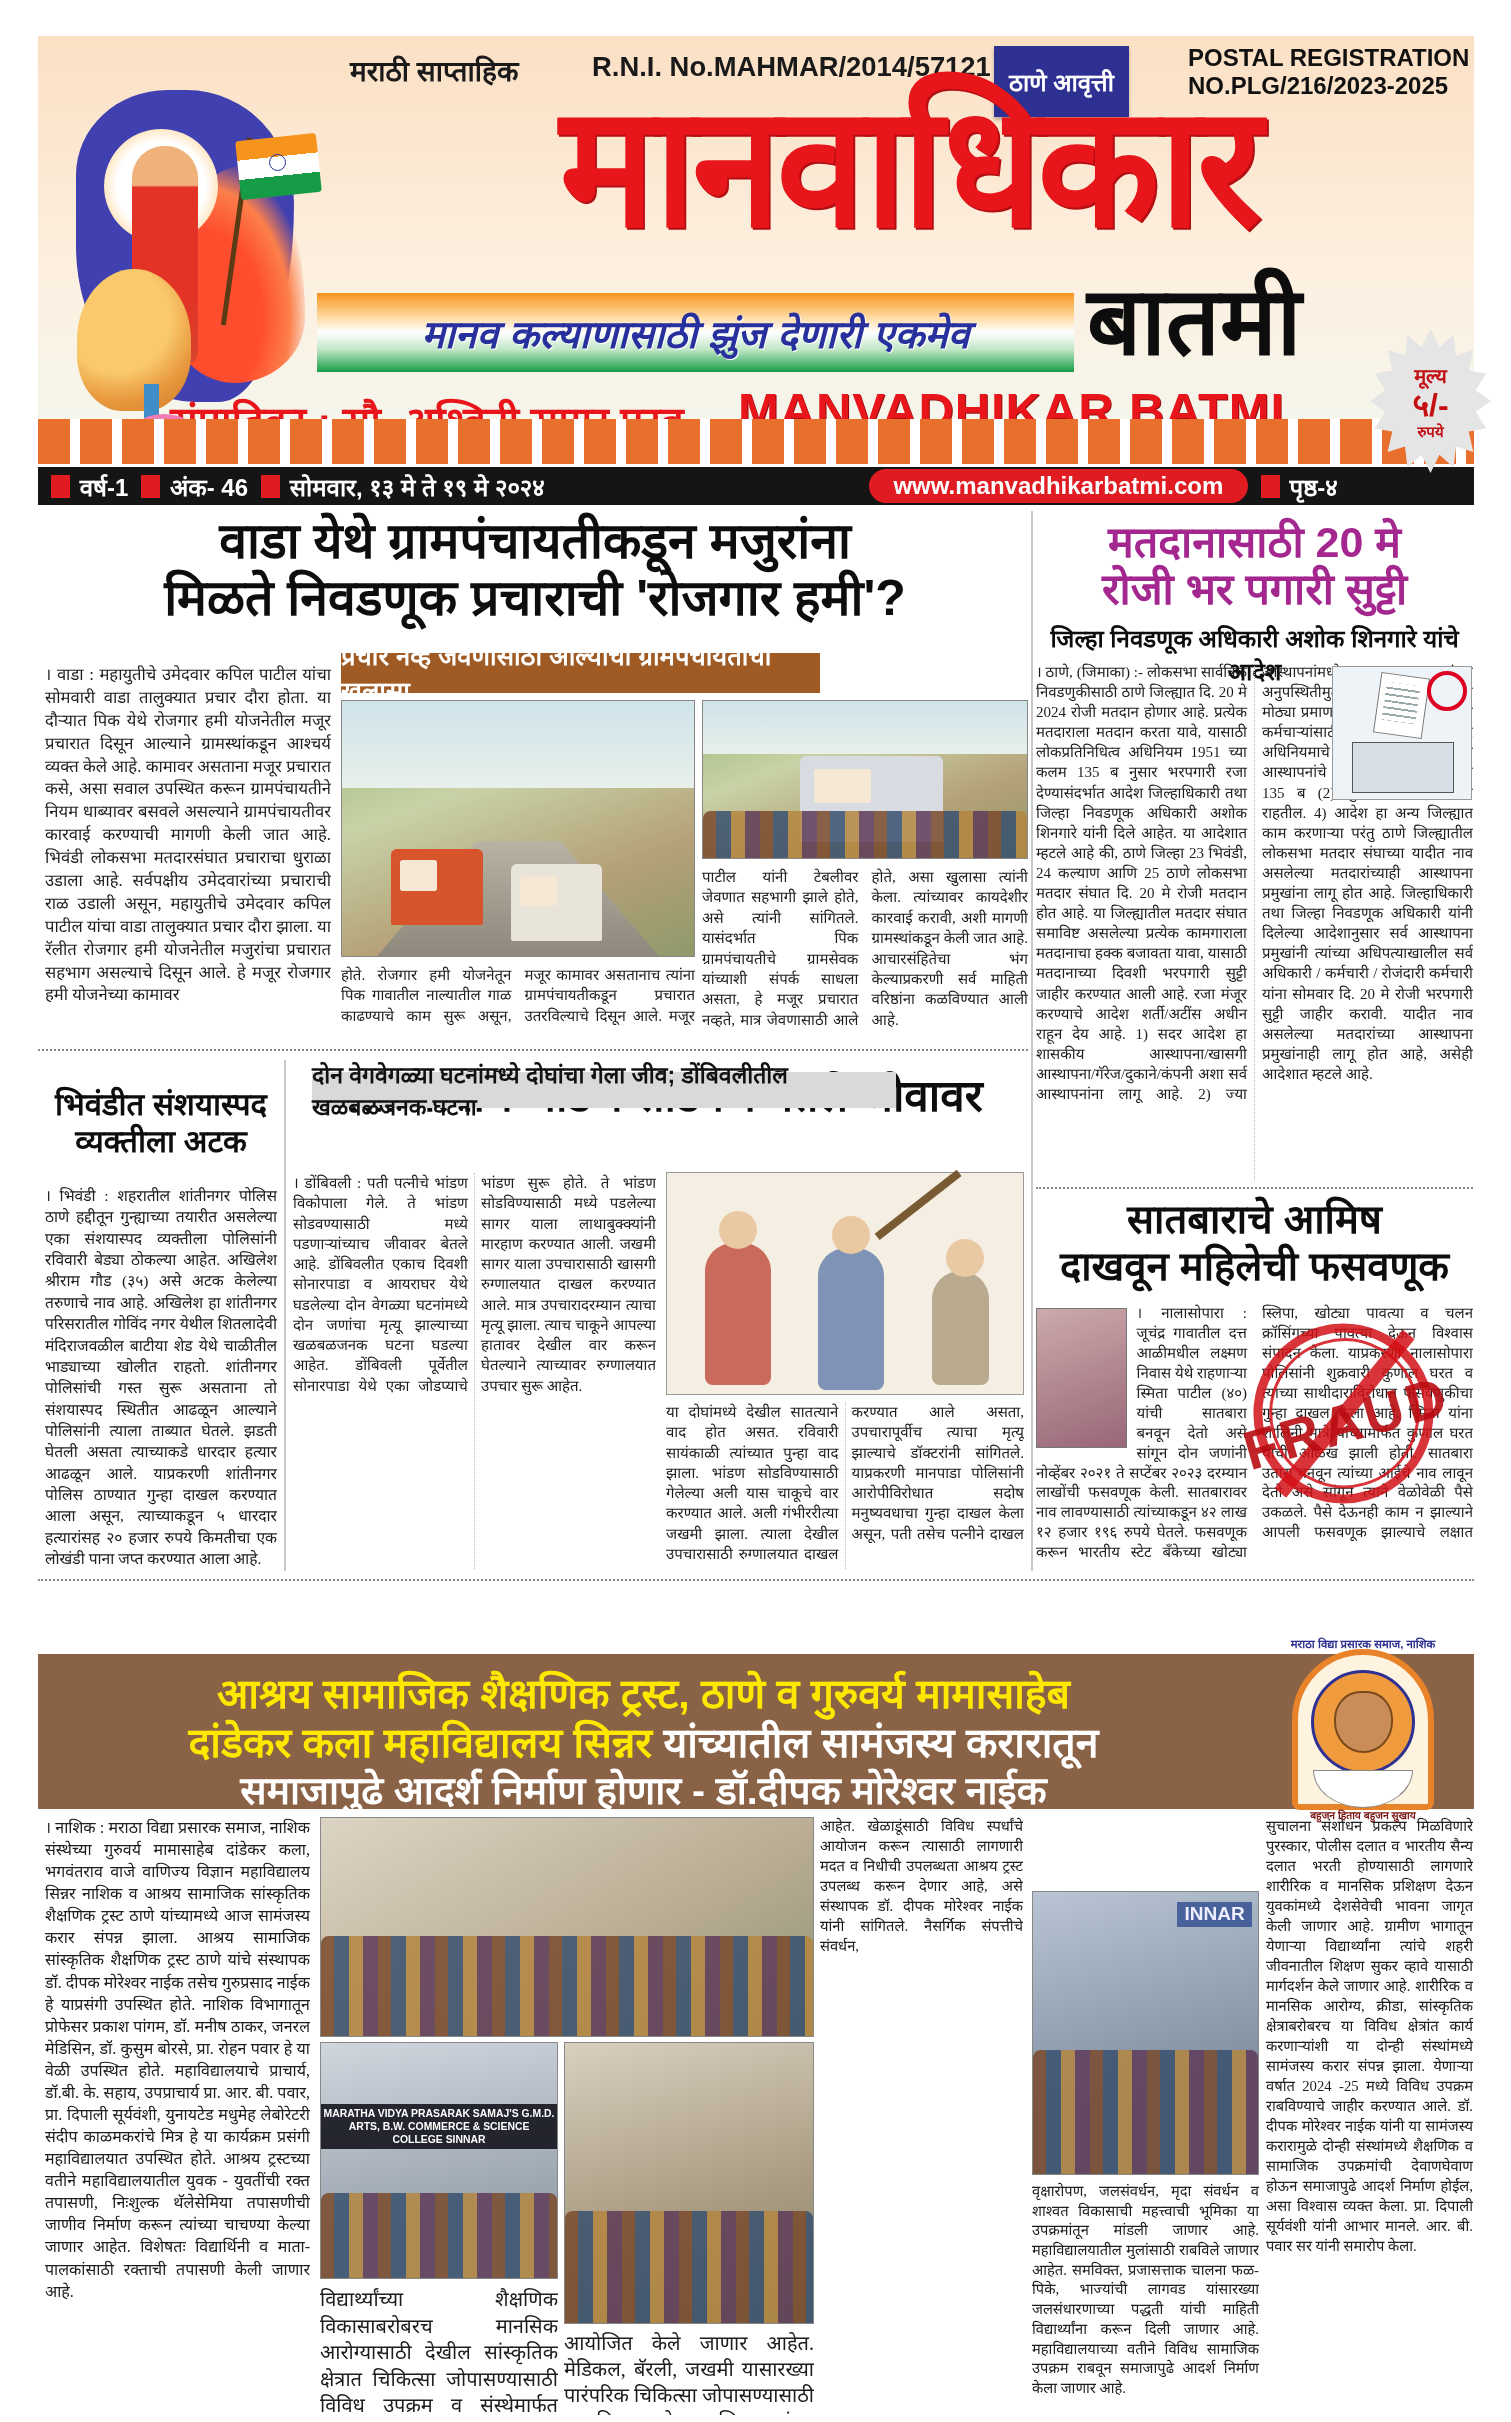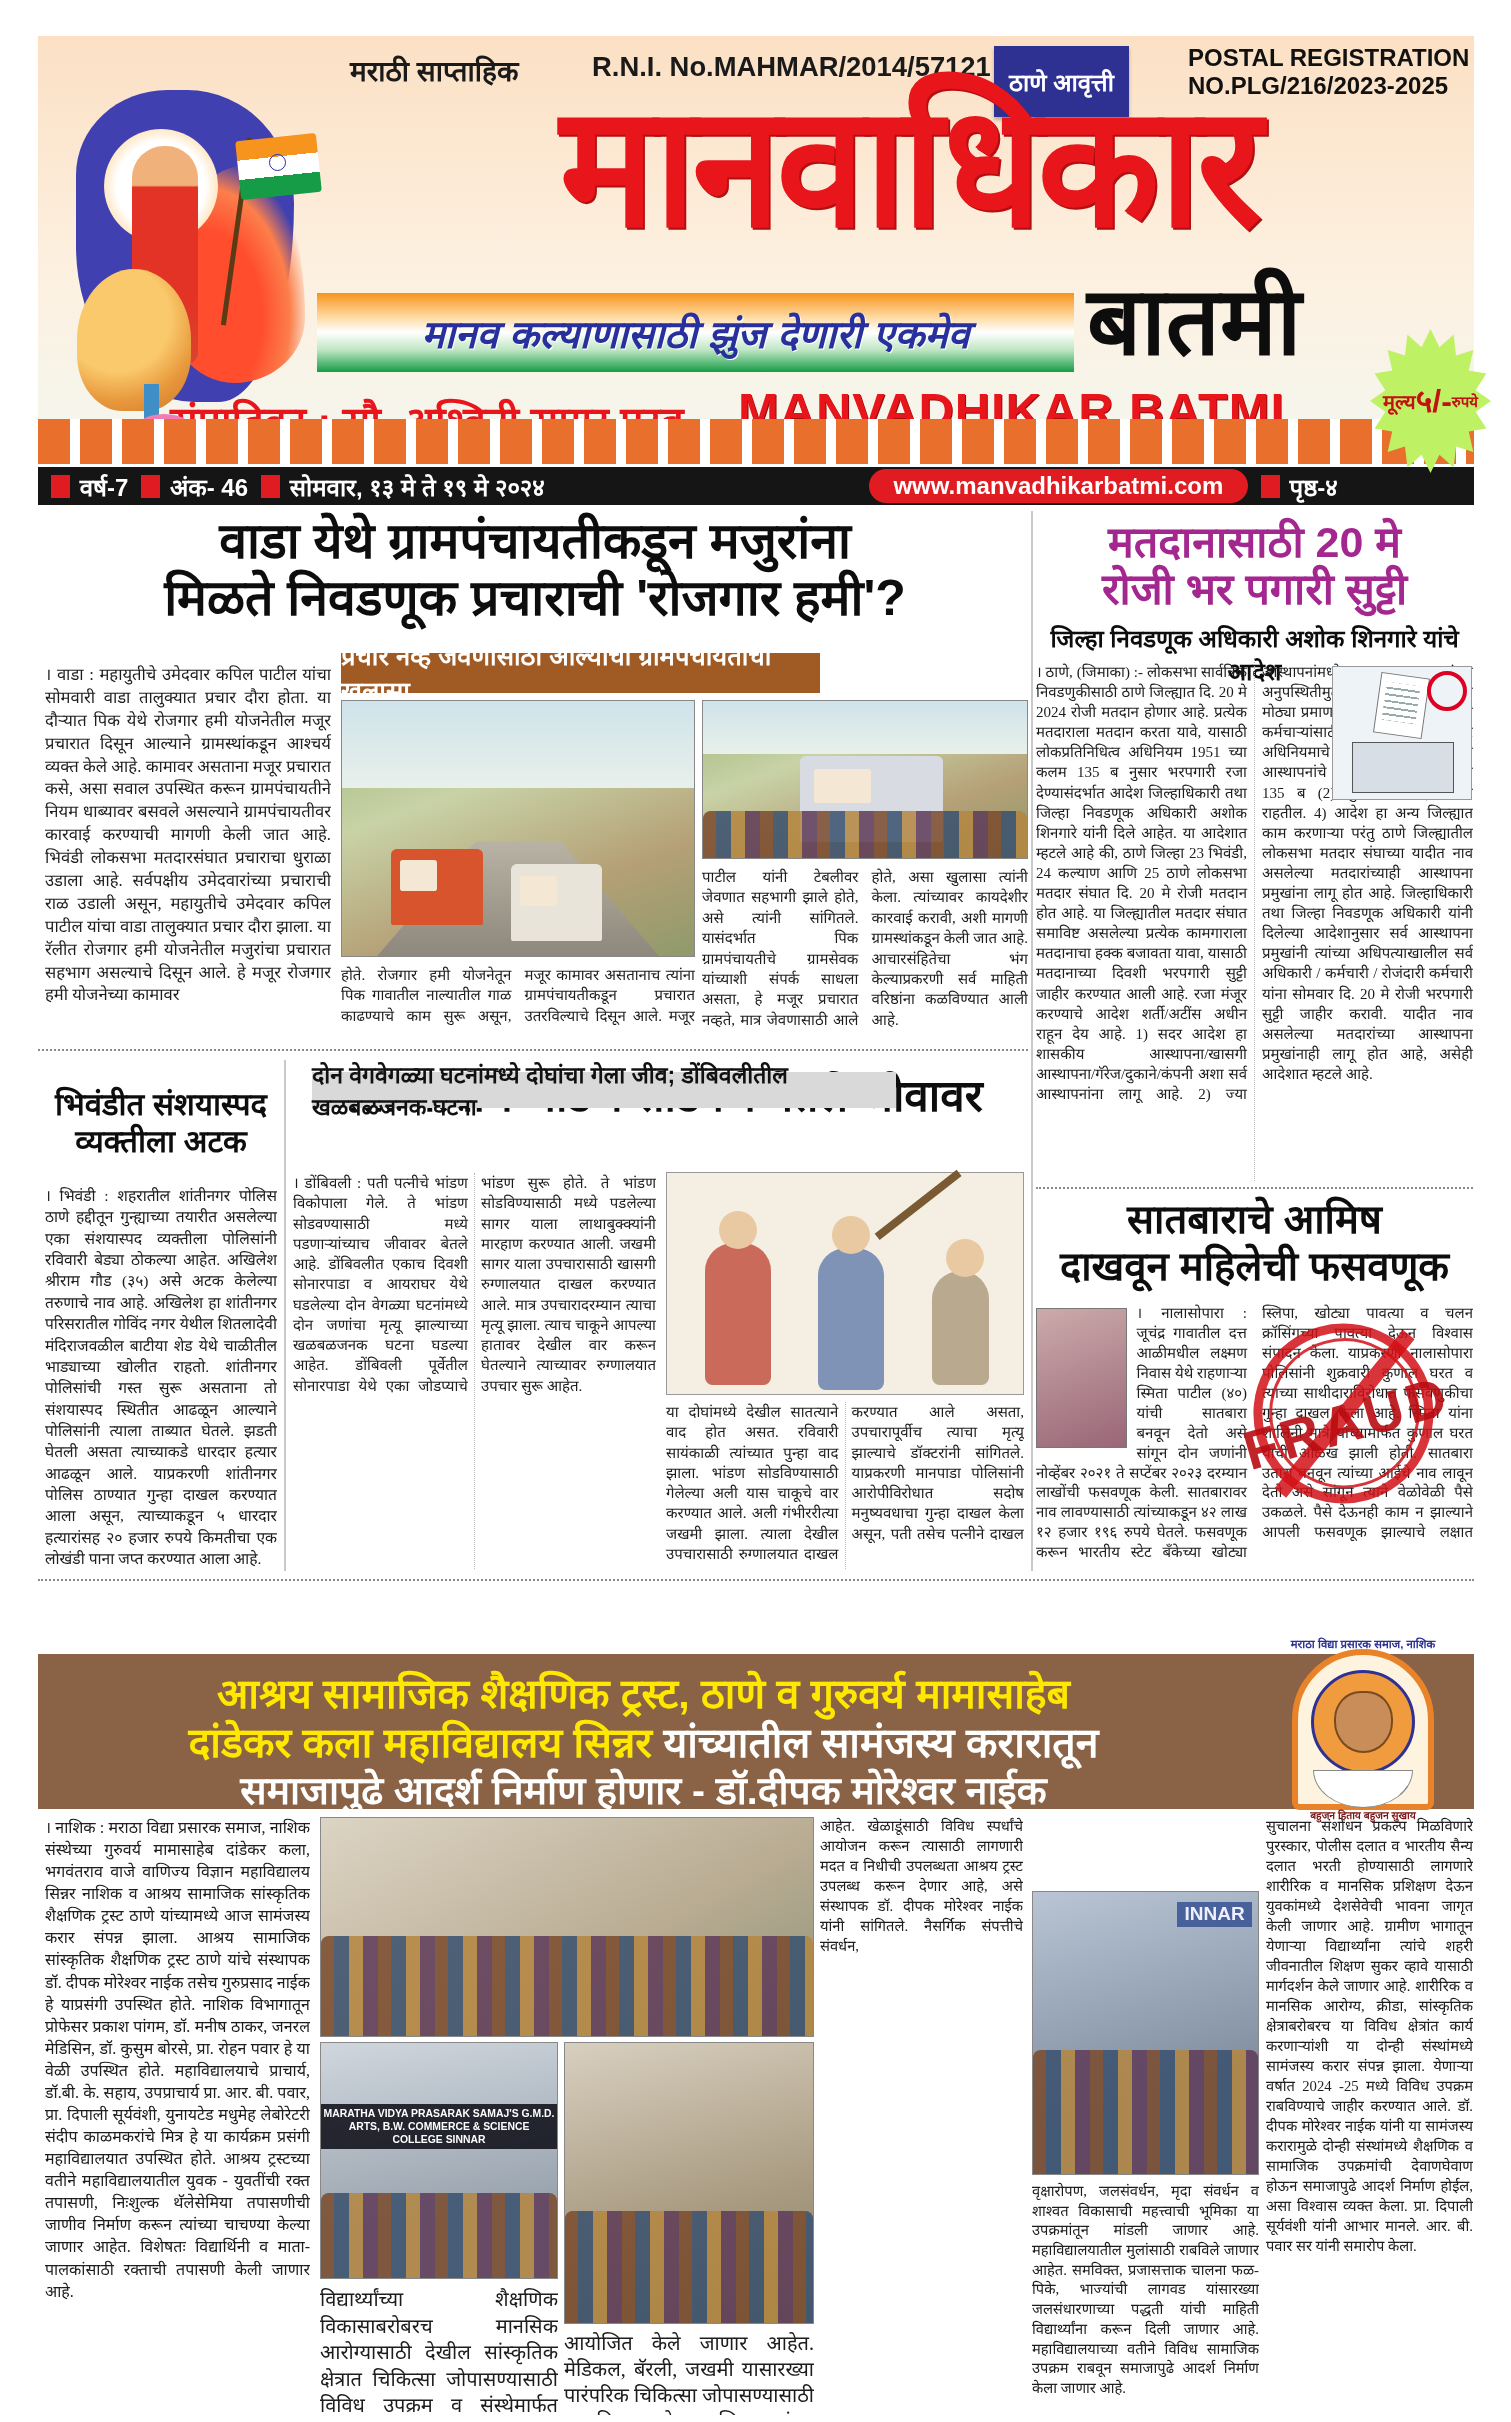--- a/index.html
+++ b/index.html
@@ -53,23 +53,23 @@
     background:radial-gradient(circle at 35% 35%, #f9c96b 0 45%, #e8973c 70%, #c97a28 100%);
     border-radius:50% 50% 40% 40%; }
   .logo .pole { position:absolute; left:185px; top:57px; width:4.7px; height:189px; background:#5a3b16; transform:rotate(8deg); }
   .logo .flag { position:absolute; left:189px; top:57px; width:81px; height:59px;
     background:linear-gradient(180deg,#f7941d 0 33%, #ffffff 33% 66%, #169c46 66%);
     border-radius:3.8px; transform:rotate(-6deg); }
   .logo .chakra { position:absolute; left:220px; top:74px; width:17px; height:17px; border:1.9px solid #27309c; border-radius:50%; }
 
   
   .star { left:1370px; top:329px; width:121px; height:144px; z-index:9;
-    background:#bef264;
+    background:#e5e5e5;
     clip-path:polygon(100% 50%,87.3% 57.4%,96.2% 69.1%,81.6% 71.1%,85.4% 85.4%,71.1% 81.6%,69.1% 96.2%,57.4% 87.3%,50% 100%,42.6% 87.3%,30.9% 96.2%,28.9% 81.6%,14.6% 85.4%,18.4% 71.1%,3.8% 69.1%,12.7% 57.4%,0% 50%,12.7% 42.6%,3.8% 30.9%,18.4% 28.9%,14.6% 14.6%,28.9% 18.4%,30.9% 3.8%,42.6% 12.7%,50% 0%,57.4% 12.7%,69.1% 3.8%,71.1% 18.4%,85.4% 14.6%,81.6% 28.9%,96.2% 30.9%,87.3% 42.6%);
-    display:flex; flex-direction:row; align-items:center; justify-content:center; }
+    display:flex; flex-direction:column; align-items:center; justify-content:center; }
   .star .p1 { font-size:20px; font-weight:bold; color:#c40f13; }
   .star .p2 { font-size:32px; font-weight:900; color:#c40f13; line-height:1; }
   .star .p3 { font-size:15px; font-weight:bold; color:#c40f13; }
 
   
   .datebar { left:38px; top:467px; width:1436px; height:38px; background:#151515;
     display:flex; align-items:center; color:#fff; font-size:24px; font-weight:bold; gap:13.2px; padding:0 13.2px; }
   .db-item { display:flex; align-items:center; gap:9.5px; }
   .db-bullet { width:19px; height:23px; background:#e01b22; }
   .db-site { margin-left:auto; background:#e01b22; border-radius:21px; padding:2.8px 24.6px; }
@@ -195,21 +195,21 @@
 
   <div class="abs star">
     <div class="p1">मूल्य</div>
     <div class="p2">५/-</div>
     <div class="p3">रुपये</div>
   </div>
 
   <div class="abs datebar">
     <div class="db-item">
       <span class="db-bullet"></span>
-      <span>वर्ष-7</span>
+      <span>वर्ष-1</span>
     </div>
     <div class="db-item">
       <span class="db-bullet"></span>
       <span>अंक- 46</span>
     </div>
     <div class="db-item">
       <span class="db-bullet"></span>
       <span>सोमवार, १३ मे ते १९ मे २०२४</span>
     </div>
     <div class="db-site">www.manvadhikarbatmi.com</div>

